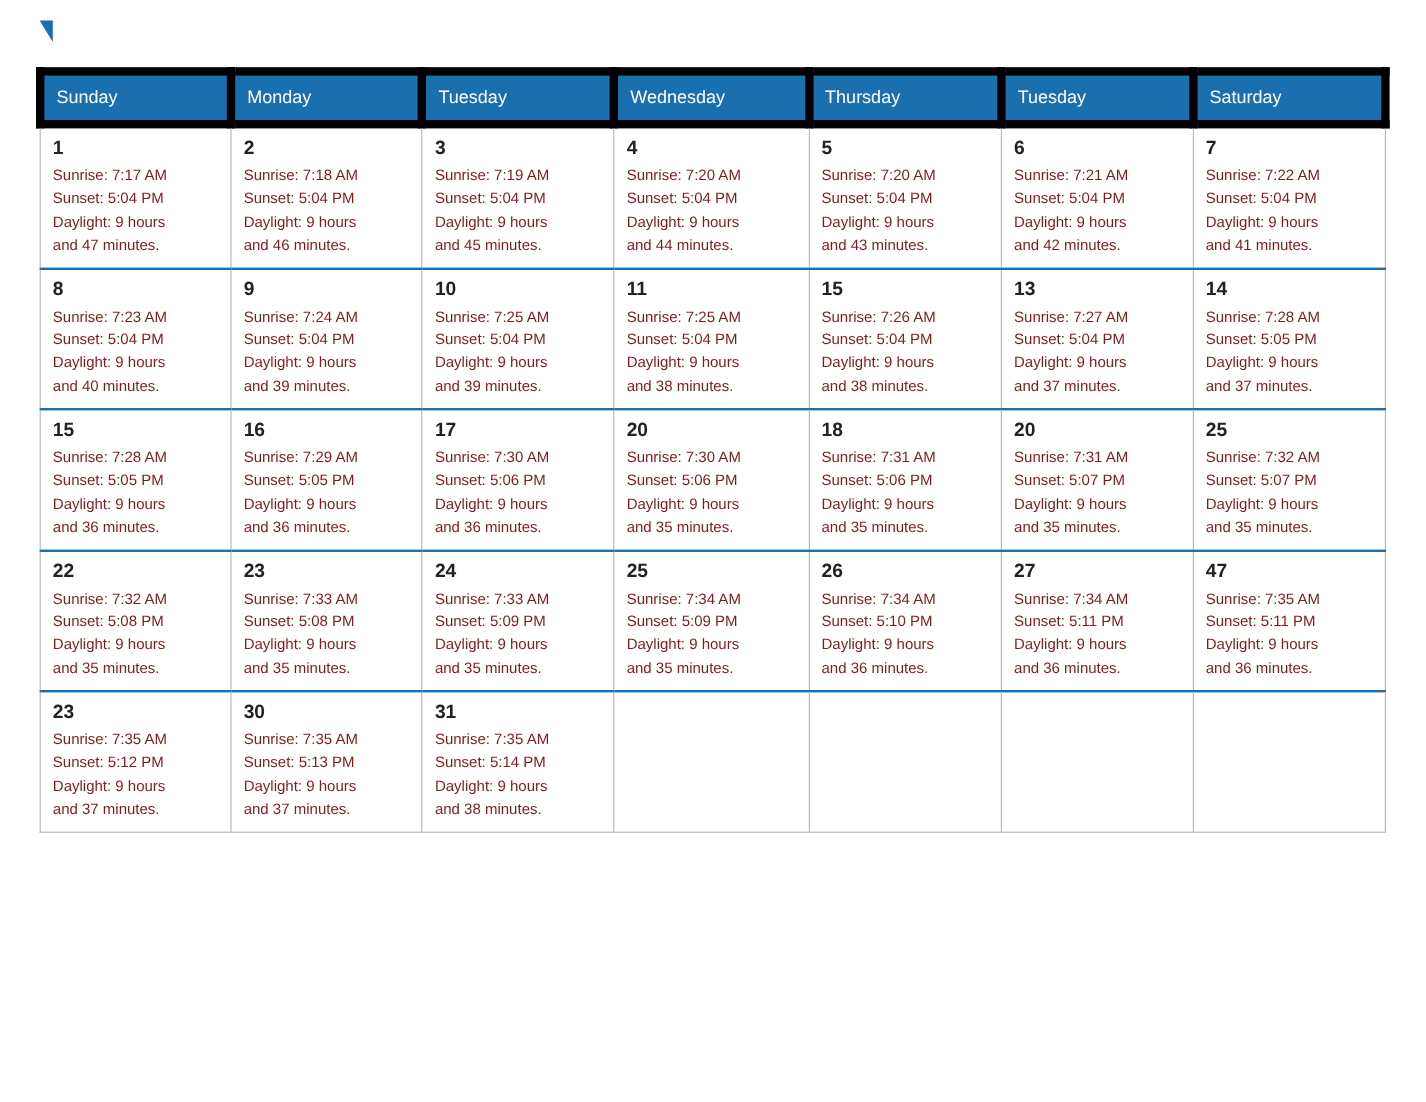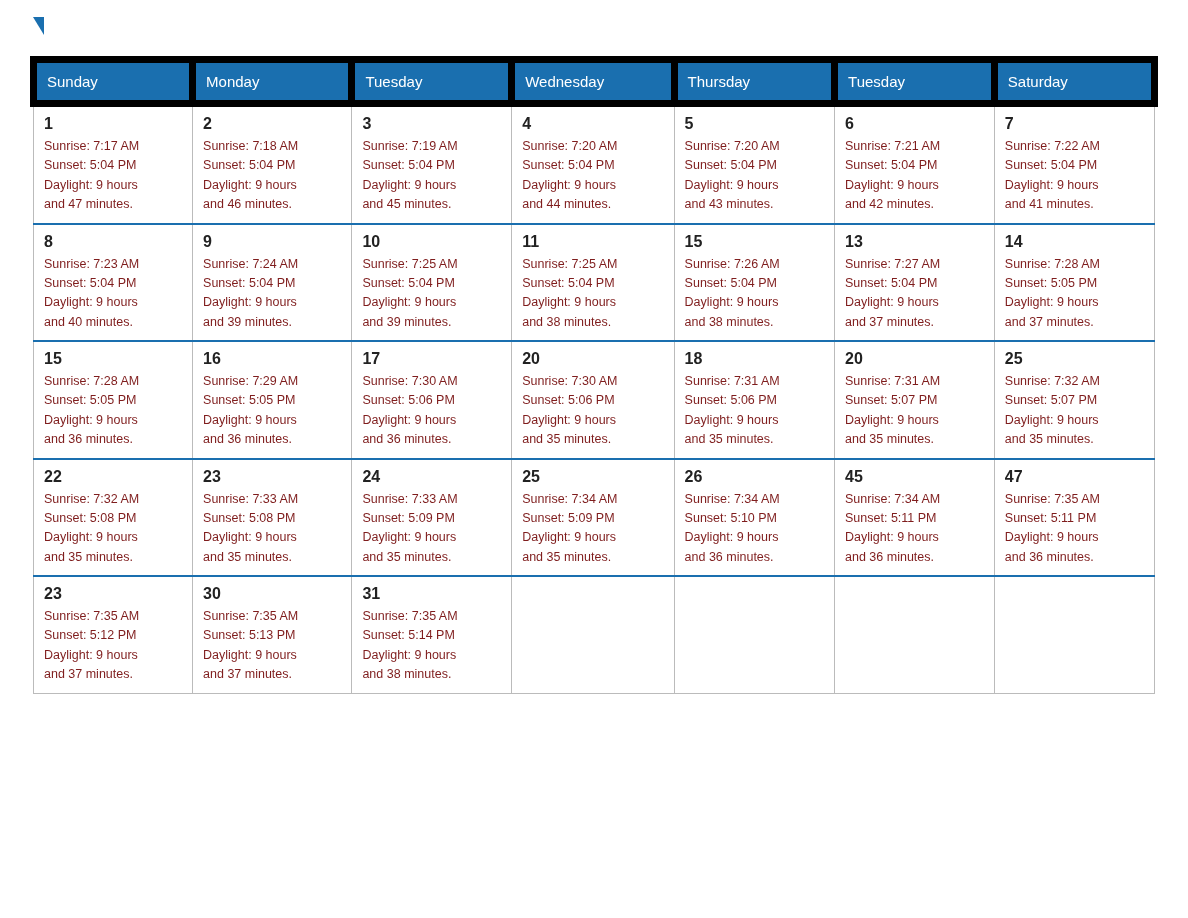--- a/index.html
+++ b/index.html
@@ -233,21 +233,21 @@
         </td>
         <td>
           <div class="day-number">25</div>
           <div class="day-info">Sunrise: 7:34 AM<br>Sunset: 5:09 PM<br>Daylight: 9 hours<br>and 35 minutes.</div>
         </td>
         <td>
           <div class="day-number">26</div>
           <div class="day-info">Sunrise: 7:34 AM<br>Sunset: 5:10 PM<br>Daylight: 9 hours<br>and 36 minutes.</div>
         </td>
         <td>
-          <div class="day-number">45</div>
+          <div class="day-number">27</div>
           <div class="day-info">Sunrise: 7:34 AM<br>Sunset: 5:11 PM<br>Daylight: 9 hours<br>and 36 minutes.</div>
         </td>
         <td>
           <div class="day-number">47</div>
           <div class="day-info">Sunrise: 7:35 AM<br>Sunset: 5:11 PM<br>Daylight: 9 hours<br>and 36 minutes.</div>
         </td>
       </tr>
       <tr class="week-row">
         <td>
           <div class="day-number">23</div>

